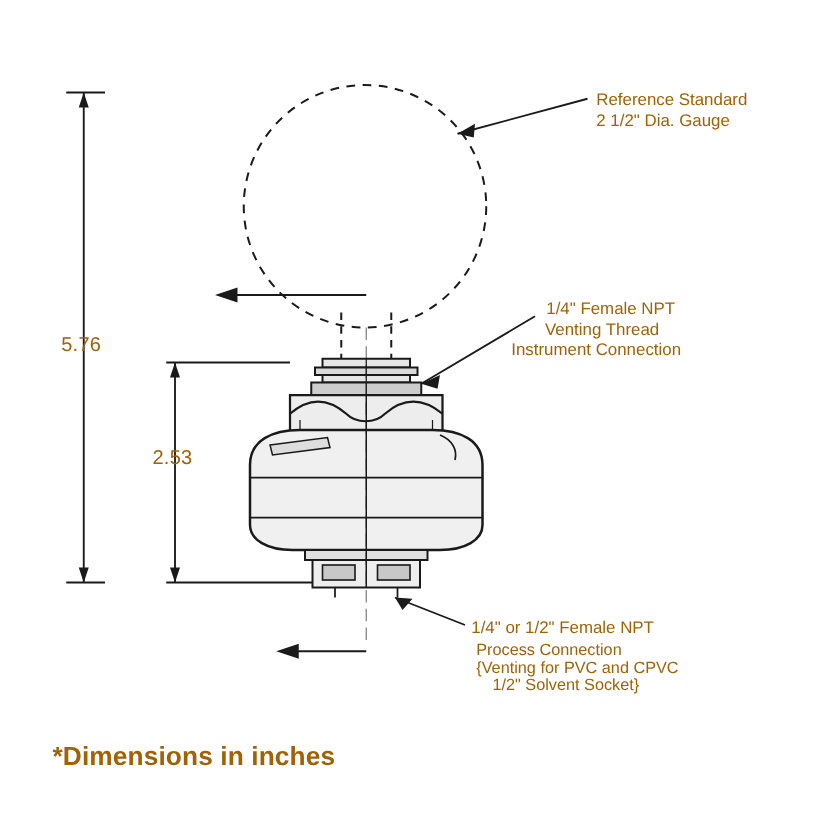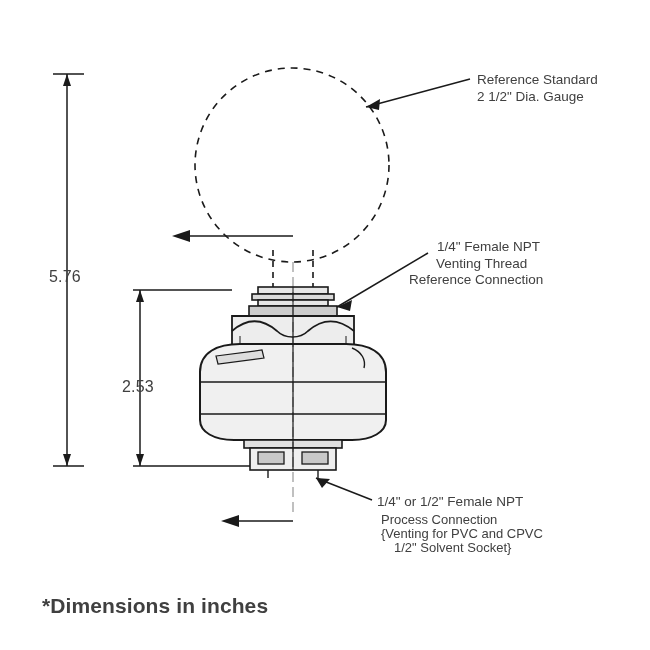--- a/index.html
+++ b/index.html
@@ -24,21 +24,21 @@
   }
   svg.diagram {
     display: block;
     width: 650px;
     height: 650px;
   }
   .lbl {
     position: absolute;
     white-space: pre;
     line-height: 1.18;
-    color: #404040;
+    color: #a16207;
   }
   .lbl-dim {
     font-size: 16px;
     letter-spacing: 0.2px;
   }
   .lbl-note {
     font-size: 13.5px;
   }
   .lbl-note-small {
     font-size: 13px;
@@ -135,28 +135,28 @@
     </g>
     <g>
       <line x1="226" y1="521" x2="293" y2="521" stroke="#1a1a1a" stroke-width="1.6"></line>
       <polygon points="221,521 239,515 239,527" fill="#1a1a1a"></polygon>
     </g>
 
   </svg>
 
   <div class="lbl lbl-dim ta-left" style="left:49px; top:268px;">5.76</div>
 
-  <div class="lbl lbl-dim ta-left" style="left:122px; top:378px;text-align:center;">2.53</div>
+  <div class="lbl lbl-dim ta-left" style="left:122px; top:358px;text-align:center;">2.53</div>
 
   <div class="lbl lbl-note ta-left" style="left:477px; top:72px;">Reference Standard</div>
   <div class="lbl lbl-note ta-left" style="left:477px; top:89px;">2 1/2" Dia. Gauge</div>
 
   <div class="lbl lbl-note ta-left" style="left:437px; top:239px;">1/4" Female NPT</div>
   <div class="lbl lbl-note ta-left" style="left:436px; top:256px;">Venting Thread</div>
-  <div class="lbl lbl-note ta-left" style="left:409px; top:272px;">Reference Connection</div>
+  <div class="lbl lbl-note ta-left" style="left:409px; top:272px;">Instrument Connection</div>
 
   <div class="lbl lbl-note ta-left" style="left:377px; top:494px;">1/4" or 1/2" Female NPT</div>
   <div class="lbl lbl-note-small ta-left" style="left:381px; top:512px;">Process Connection</div>
   <div class="lbl lbl-note-small ta-left" style="left:381px; top:526px;">{Venting for PVC and CPVC</div>
   <div class="lbl lbl-note-small ta-left" style="left:394px; top:540px;">1/2" Solvent Socket}</div>
 
   <div class="lbl lbl-footer ta-left" style="left:42px; top:594px;text-align:center;">*Dimensions in inches</div>
 
 </div>
 

